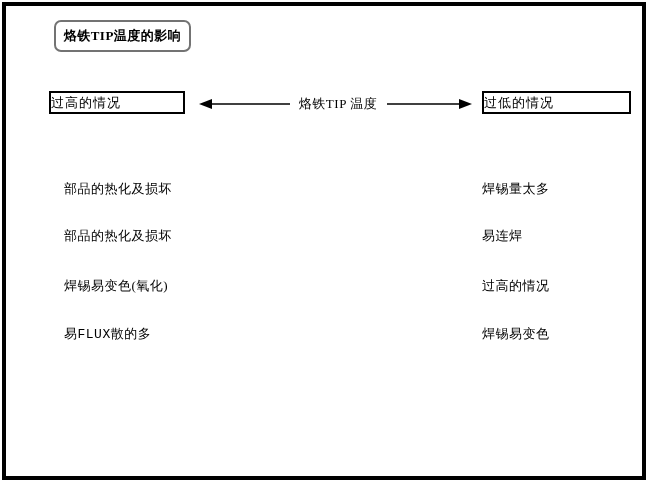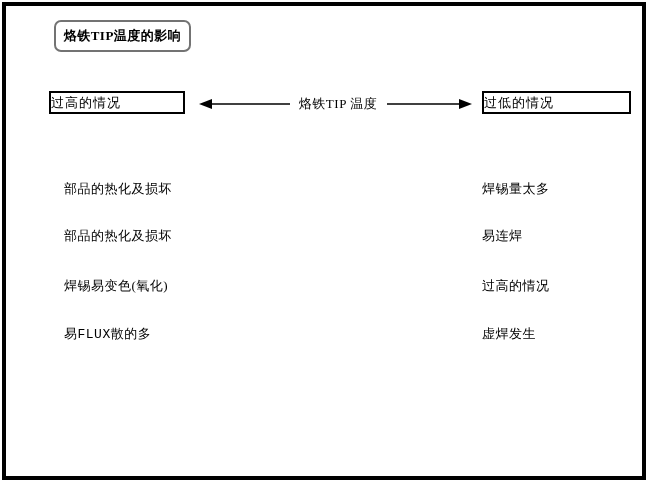--- a/index.html
+++ b/index.html
@@ -112,16 +112,16 @@
     <div class="item r0">部品的热化及损坏</div>
     <div class="item r1">部品的热化及损坏</div>
     <div class="item r2">焊锡易变色(氧化)</div>
     <div class="item r3">易FLUX散的多</div>
   </div>
 
   <div class="col-right">
     <div class="item r0">焊锡量太多</div>
     <div class="item r1">易连焊</div>
     <div class="item r2">过高的情况</div>
-    <div class="item r3">虚焊发生</div>
+    <div class="item r3">焊锡易变色</div>
   </div>
 
 </div>
 
 </body></html>

